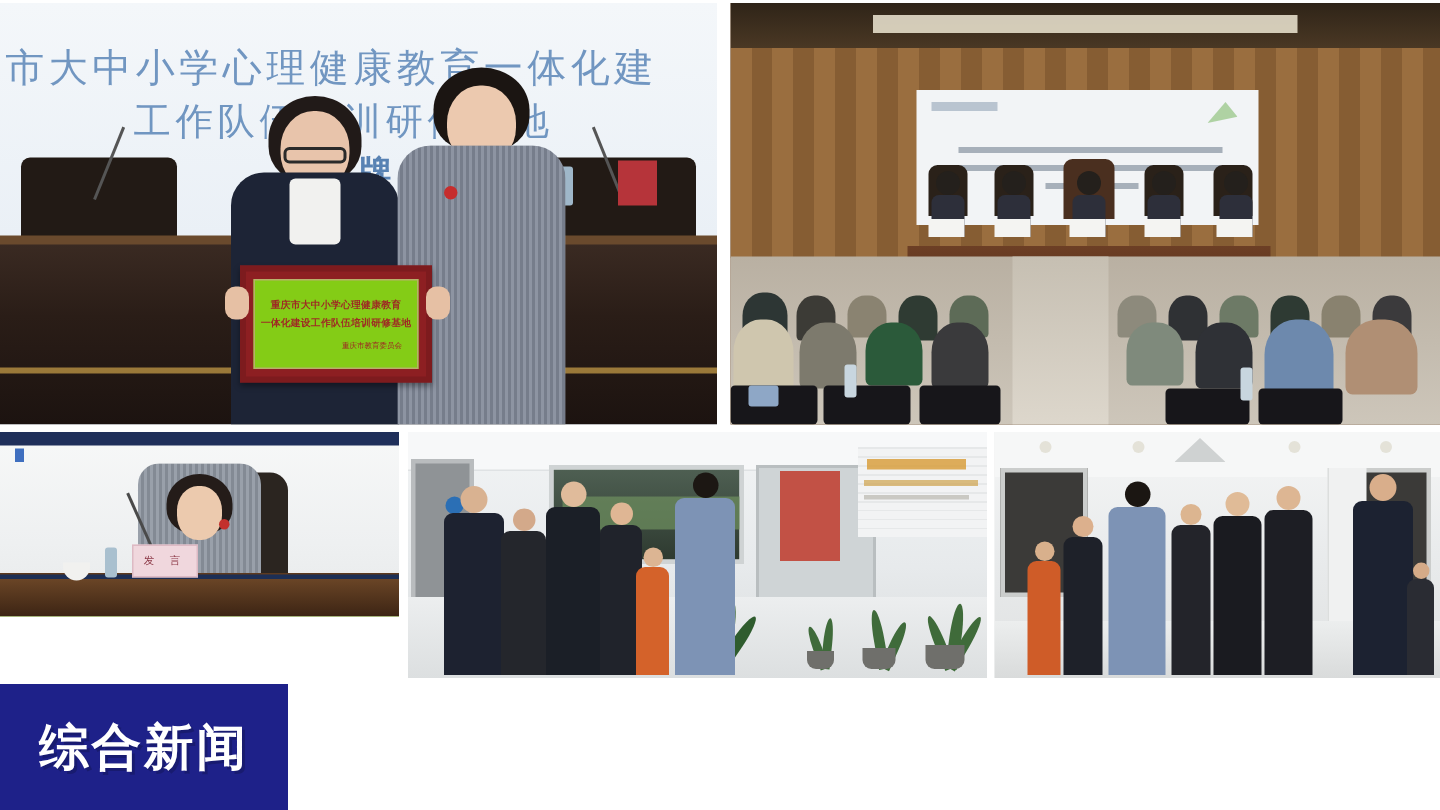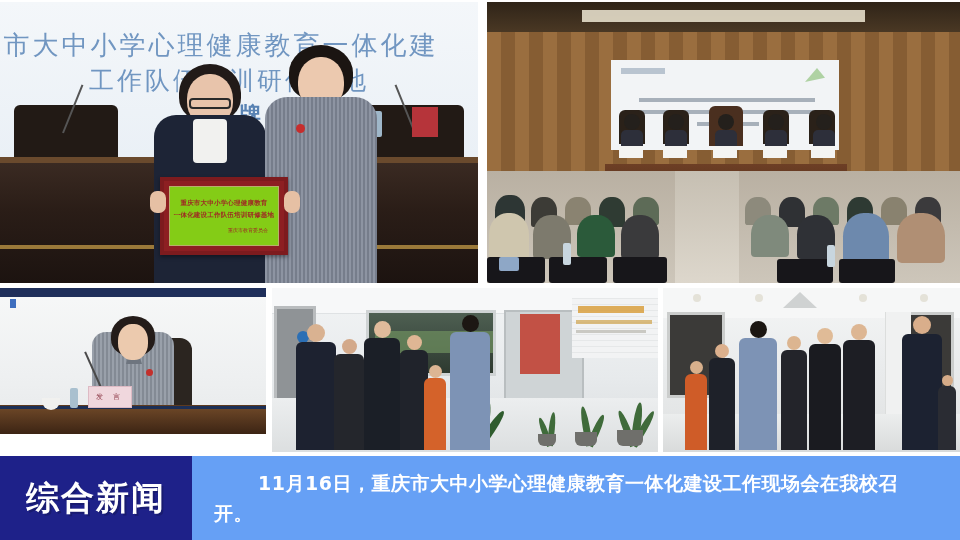--- a/index.html
+++ b/index.html
@@ -112,21 +112,21 @@
   #p-hall .nameplate{ position:absolute; top:144px; width:24px; height:12px;
       background:#f4f4f2; }
   #p-hall .floor{ position:absolute; left:0; bottom:0; width:100%; height:112px;
       background:linear-gradient(#b9b0a2,#cdc6ba); }
   #p-hall .aisle{ position:absolute; left:188px; bottom:0; width:64px; height:112px;
       background:linear-gradient(#c6bfb2,#ddd7cc); }
   #p-hall .aud{ position:absolute; border-radius:45% 45% 10% 10%; }
   #p-hall .chairback{ position:absolute; background:#17161a; border-radius:3px; }
 
   
-  #p-speaker{ left:0; top:288px; width:266px; height:146px; background:#84cc16; }
+  #p-speaker{ left:0; top:288px; width:266px; height:123px; background:#84cc16; }
   #p-speaker .bg{ position:absolute; inset:0;
       background:linear-gradient(#f7f8f8 0%, #eef0f1 60%, #e7e9ea 100%); }
   #p-speaker .topbar{ position:absolute; left:0; top:0; width:100%; height:9px;
       background:#1f2f5a; }
   #p-speaker .bluedot{ position:absolute; left:10px; top:11px; width:6px; height:9px;
       background:#3f6fbf; }
   #p-speaker .desk{ position:absolute; left:0; bottom:0; width:100%; height:28px;
       background:linear-gradient(#6a4526,#3c2414); border-top:3px solid #1d2f55; }
   #p-speaker .deskedge{ position:absolute; left:0; bottom:24px; width:100%; height:5px;
       background:#5d3a1f; }
@@ -485,18 +485,15 @@
     <div class="ppl" style="right:4px;width:18px">
       <div class="h" style="width:11px;height:11px;background:#d5ab88"></div>
       <div class="b" style="width:18px;height:64px;background:#2a2c33"></div>
     </div>
   </div>
 
   <div id="banner">
     <div class="tag" style="background: rgb(30, 33, 137);">
       <span>综合新闻</span>
     </div>
-    <div class="cap" style="background: rgb(102, 160, 245);">
-      <p>11月16日，重庆市大中小学心理健康教育一体化建设工作现场会在我校召开。</p>
-    </div>
   </div>
 
 </div>
 
 </body></html>

